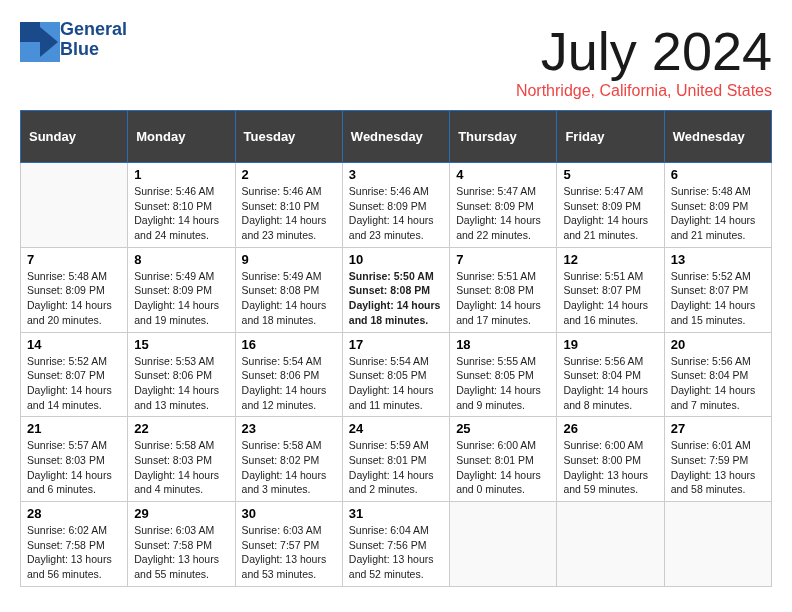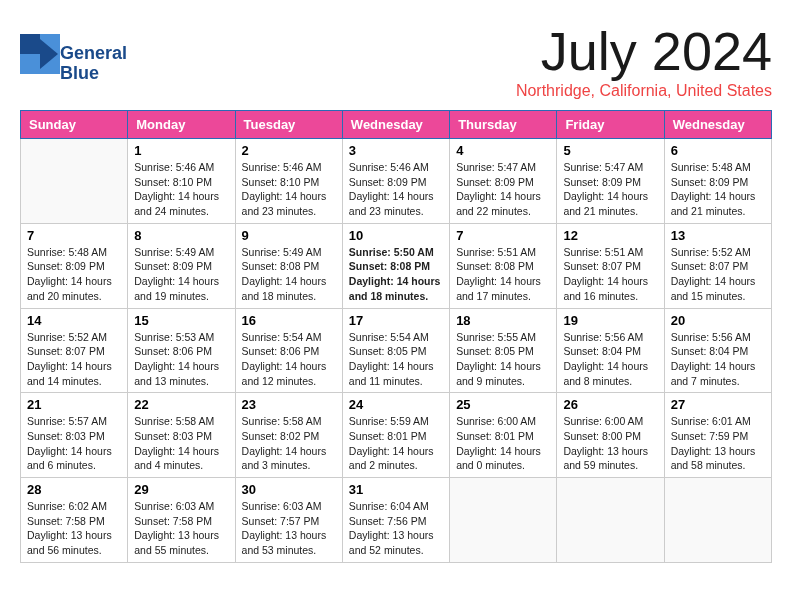--- a/index.html
+++ b/index.html
@@ -18,21 +18,20 @@
     }
     .logo {
       display: flex;
       align-items: center;
     }
     .logo-text {
       font-size: 18px;
       font-weight: bold;
       color: #1a4a8a;
       line-height: 1.1;
-      margin-top: 24px;
     }
     .logo-icon {
       width: 36px;
       height: 36px;
       margin-right: 4px;
       position: relative;
     }
     .title-area {
       text-align: right;
     }
@@ -44,23 +43,23 @@
     .location-title {
       font-size: 16px;
       color: #ef4444;
     }
     .calendar-table {
       width: 100%;
       border-collapse: collapse;
       font-size: 11px;
     }
     .calendar-table thead tr th {
-      background-color: #ec4899;
+      background-color: #404040;
       color: #fff;
-      padding: 6px 8px;
+      padding: 18px 8px;
       text-align: left;
       font-size: 13px;
       font-weight: bold;
       border: 1px solid #2a6bb5;
     }
     .calendar-table tbody tr td {
       border: 1px solid #ccc;
       vertical-align: top;
       padding: 4px 6px;
       width: calc(100% / 7);

